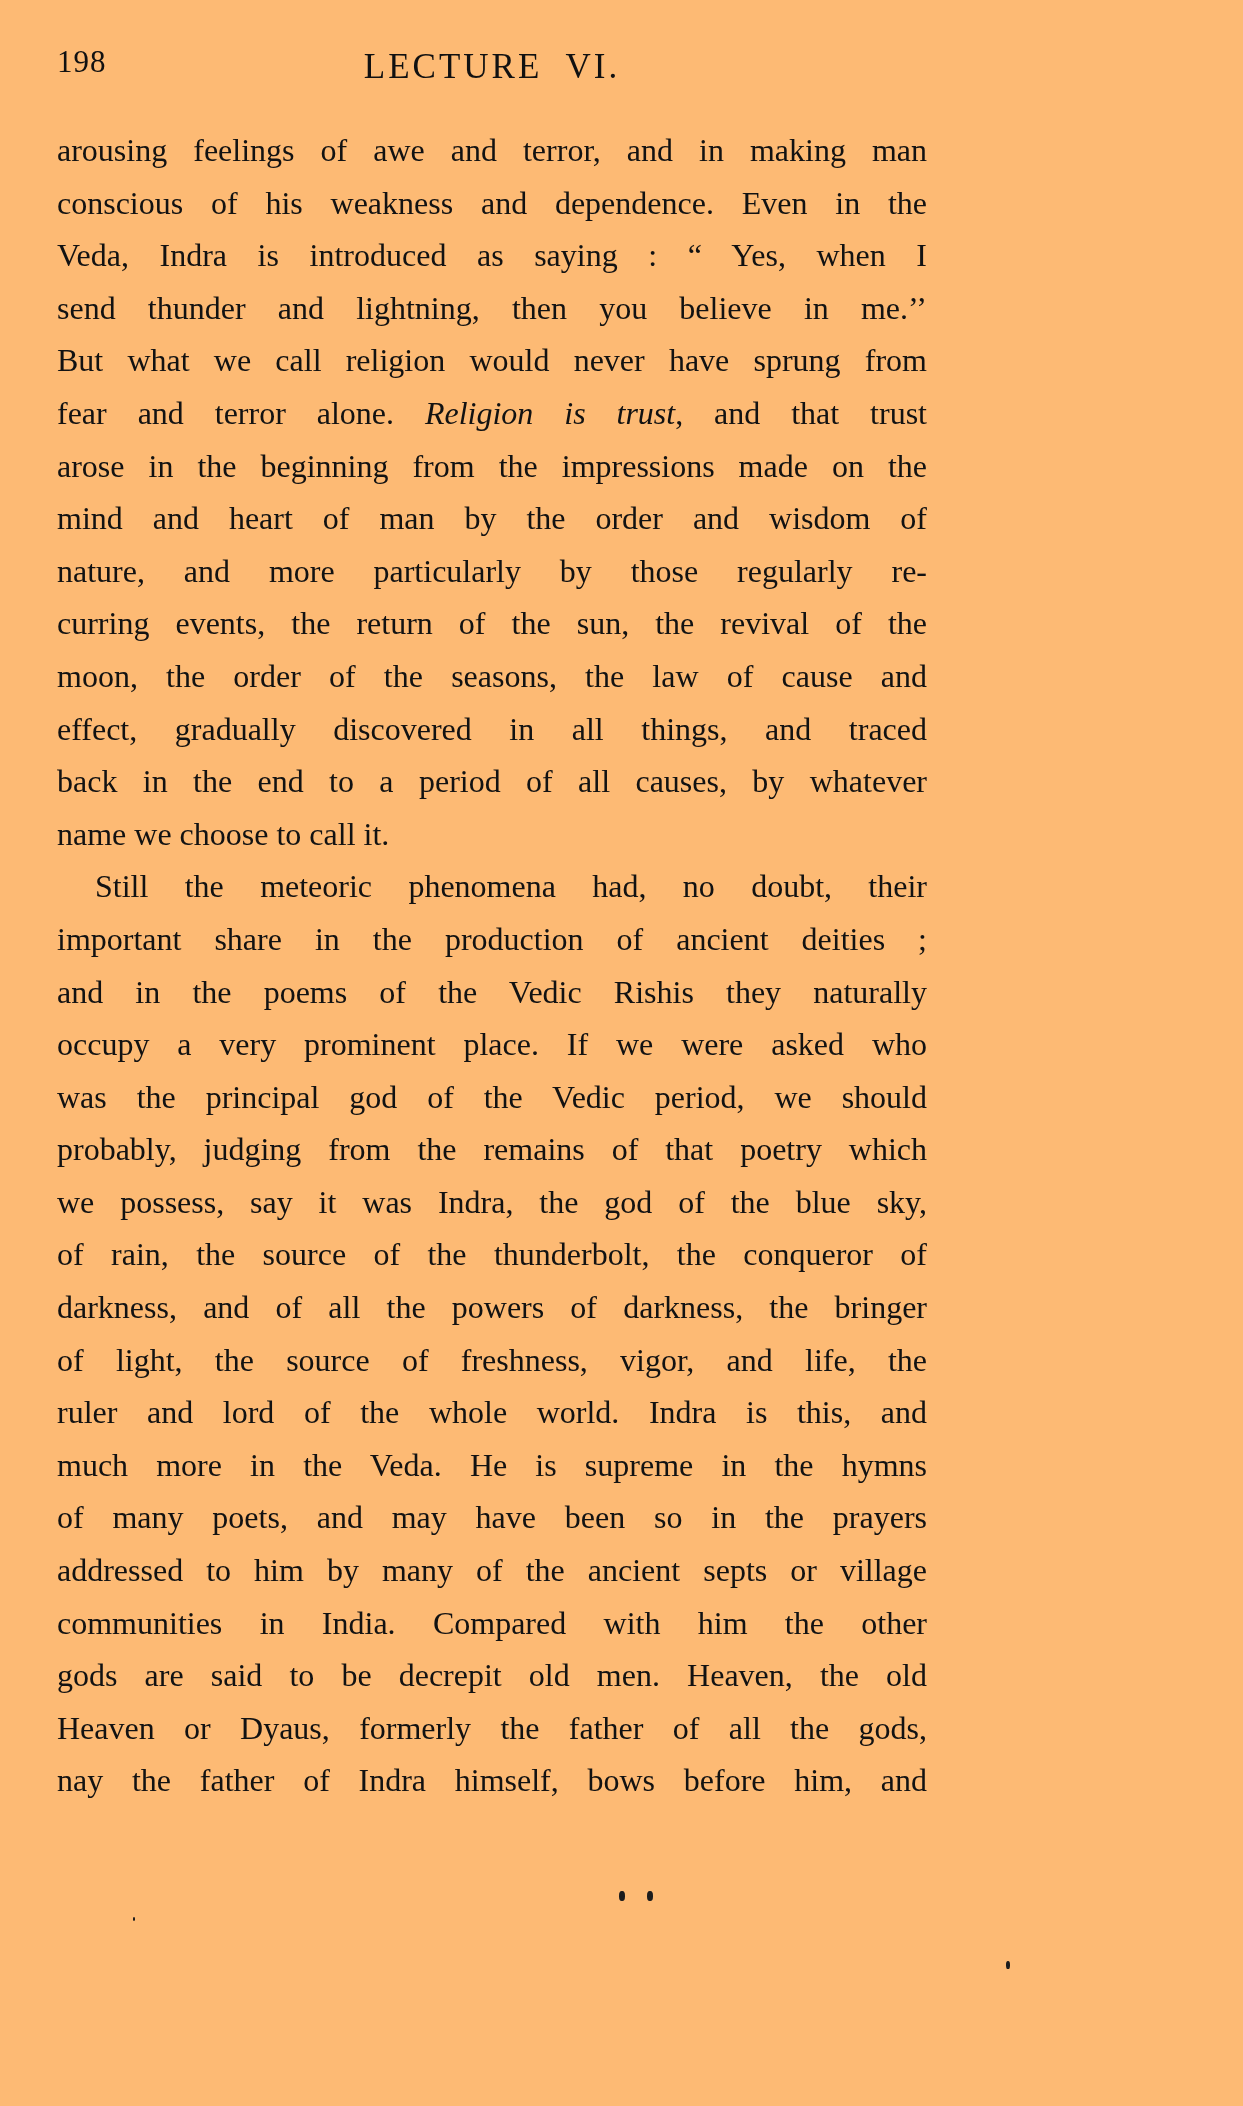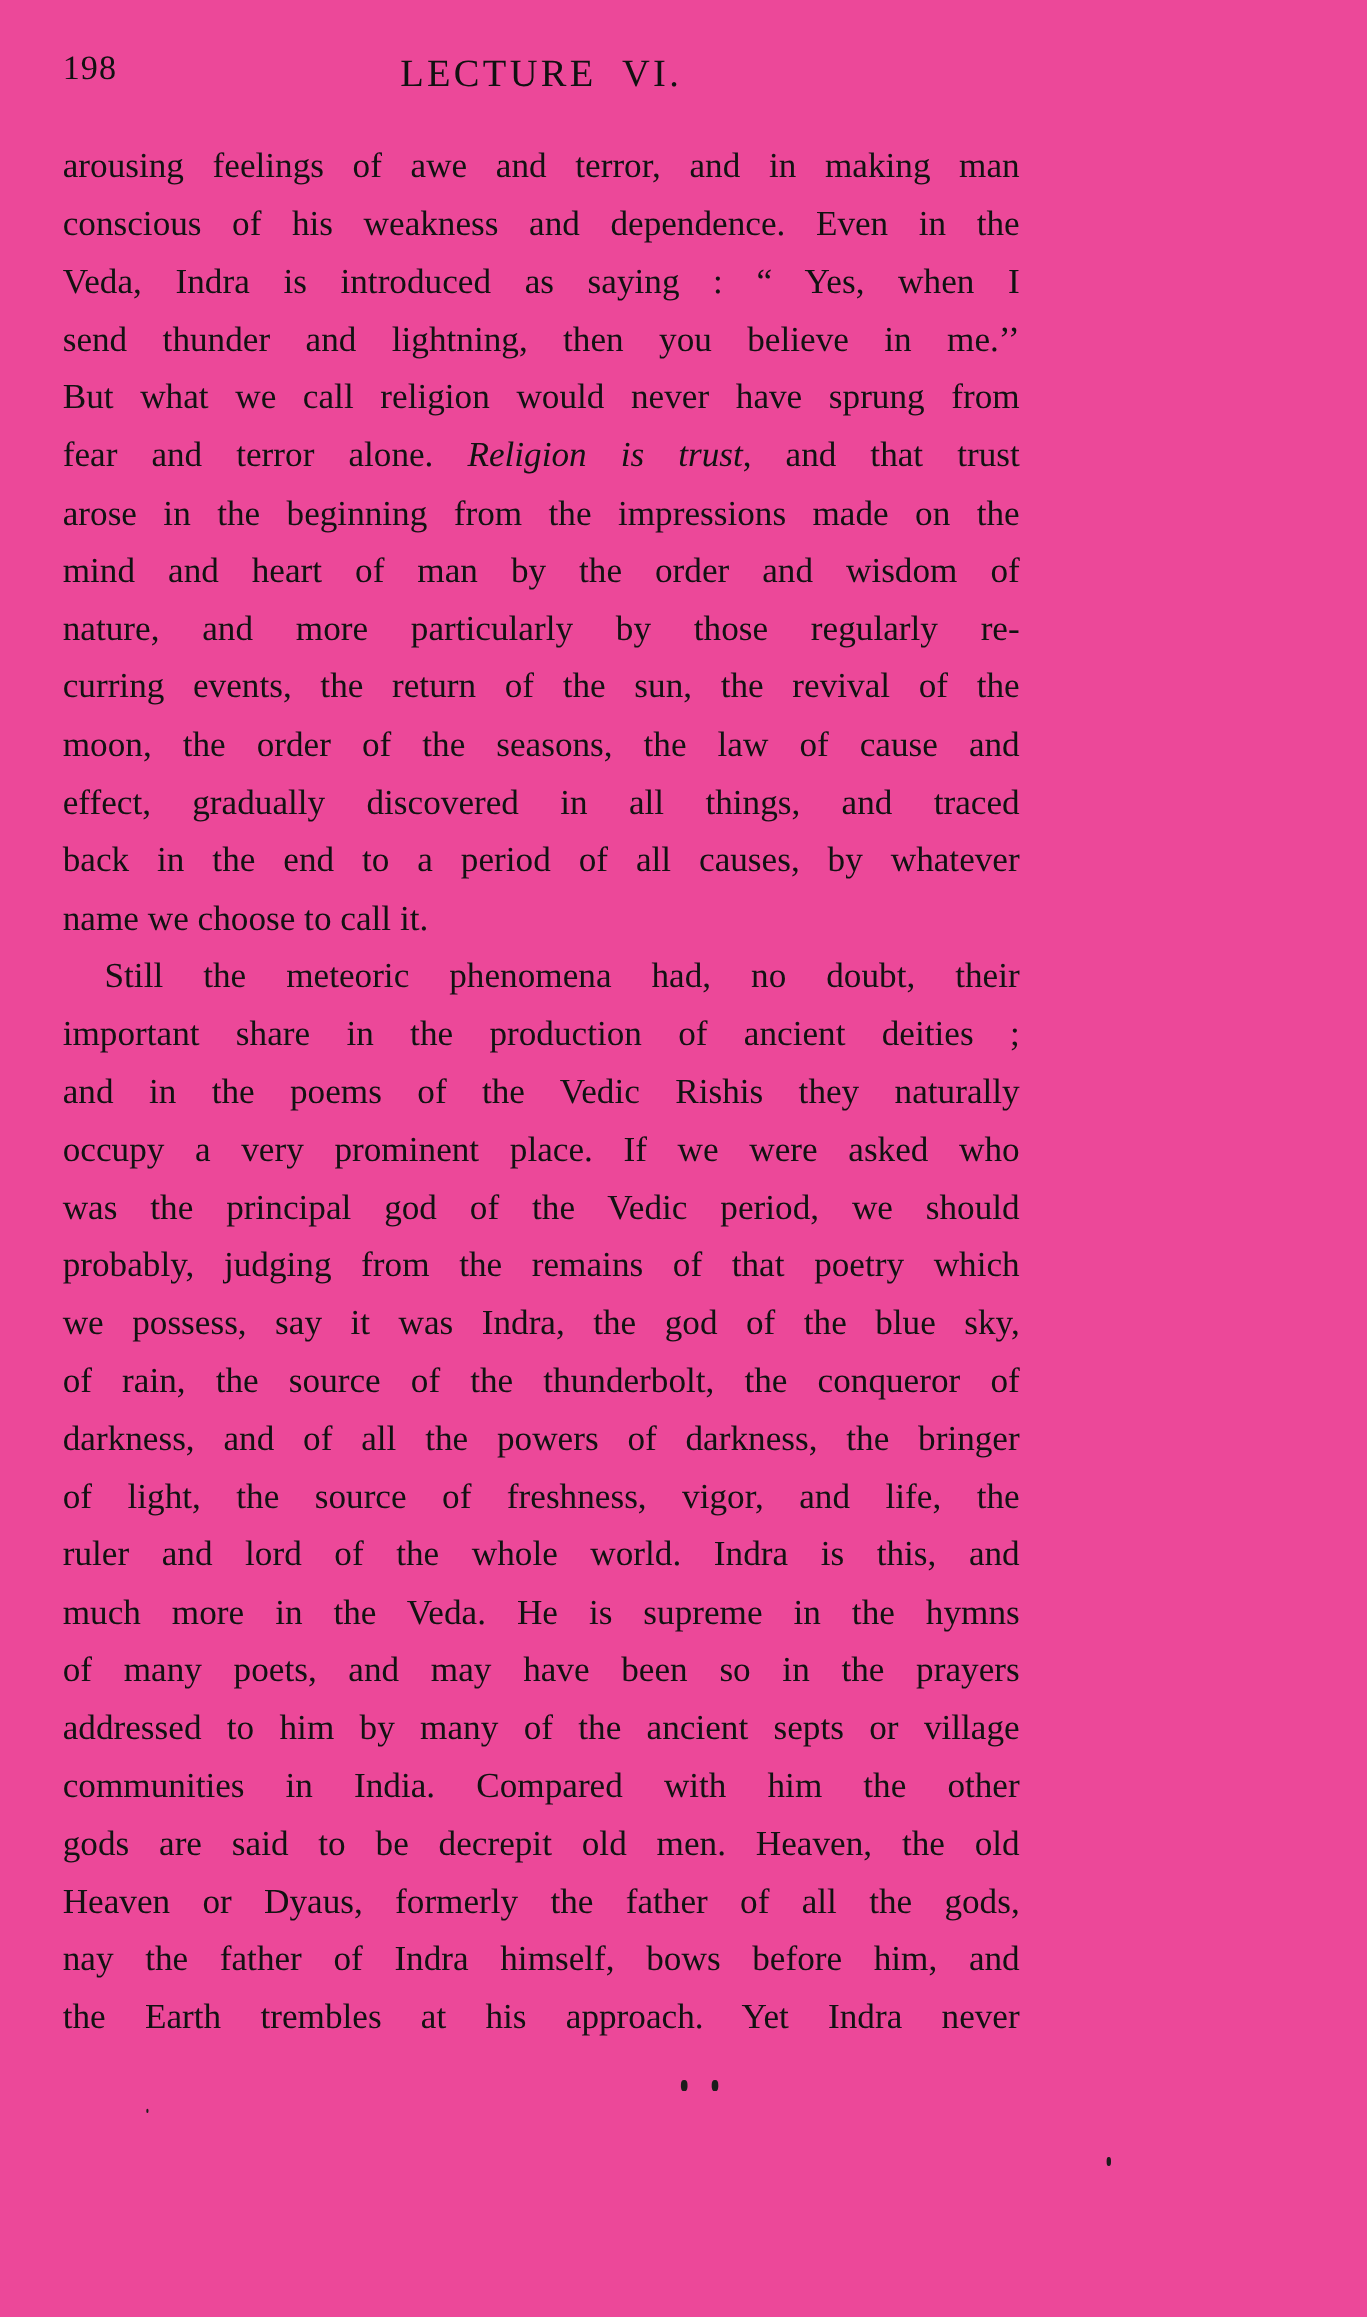--- a/index.html
+++ b/index.html
@@ -4,21 +4,21 @@
 <style>
   html, body {
     margin: 0;
     padding: 0;
     background: #ffffff;
   }
   .page {
     position: relative;
     width: 1243px;
     height: 2106px;
-    background: #ec4899;
+    background: #fdba74;
     color: #151515;
     font-family: "Liberation Serif", "DejaVu Serif", serif;
     overflow: hidden;
   }
   .header {
     position: absolute;
     top: 44px;
     left: 57px;
     width: 870px;
     height: 40px;
@@ -114,21 +114,20 @@
         <div class="line"><span>darkness, and of all the powers of darkness, the bringer</span></div>
         <div class="line"><span>of light, the source of freshness, vigor, and life, the</span></div>
         <div class="line"><span>ruler and lord of the whole world. Indra is this, and</span></div>
         <div class="line"><span>much more in the Veda. He is supreme in the hymns</span></div>
         <div class="line"><span>of many poets, and may have been so in the prayers</span></div>
         <div class="line"><span>addressed to him by many of the ancient septs or village</span></div>
         <div class="line"><span>communities in India. Compared with him the other</span></div>
         <div class="line"><span>gods are said to be decrepit old men. Heaven, the old</span></div>
         <div class="line"><span>Heaven or Dyaus, formerly the father of all the gods,</span></div>
         <div class="line"><span>nay the father of Indra himself, bows before him, and</span></div>
-        <div class="line"><span>the Earth trembles at his approach. Yet Indra never</span></div>
       </div>
     </div>
 
   <div class="speck sp1"></div>
   <div class="speck sp2"></div>
   <div class="speck sp3"></div>
   <div class="speck sp4"></div>
 </div>
 
 </body></html>

